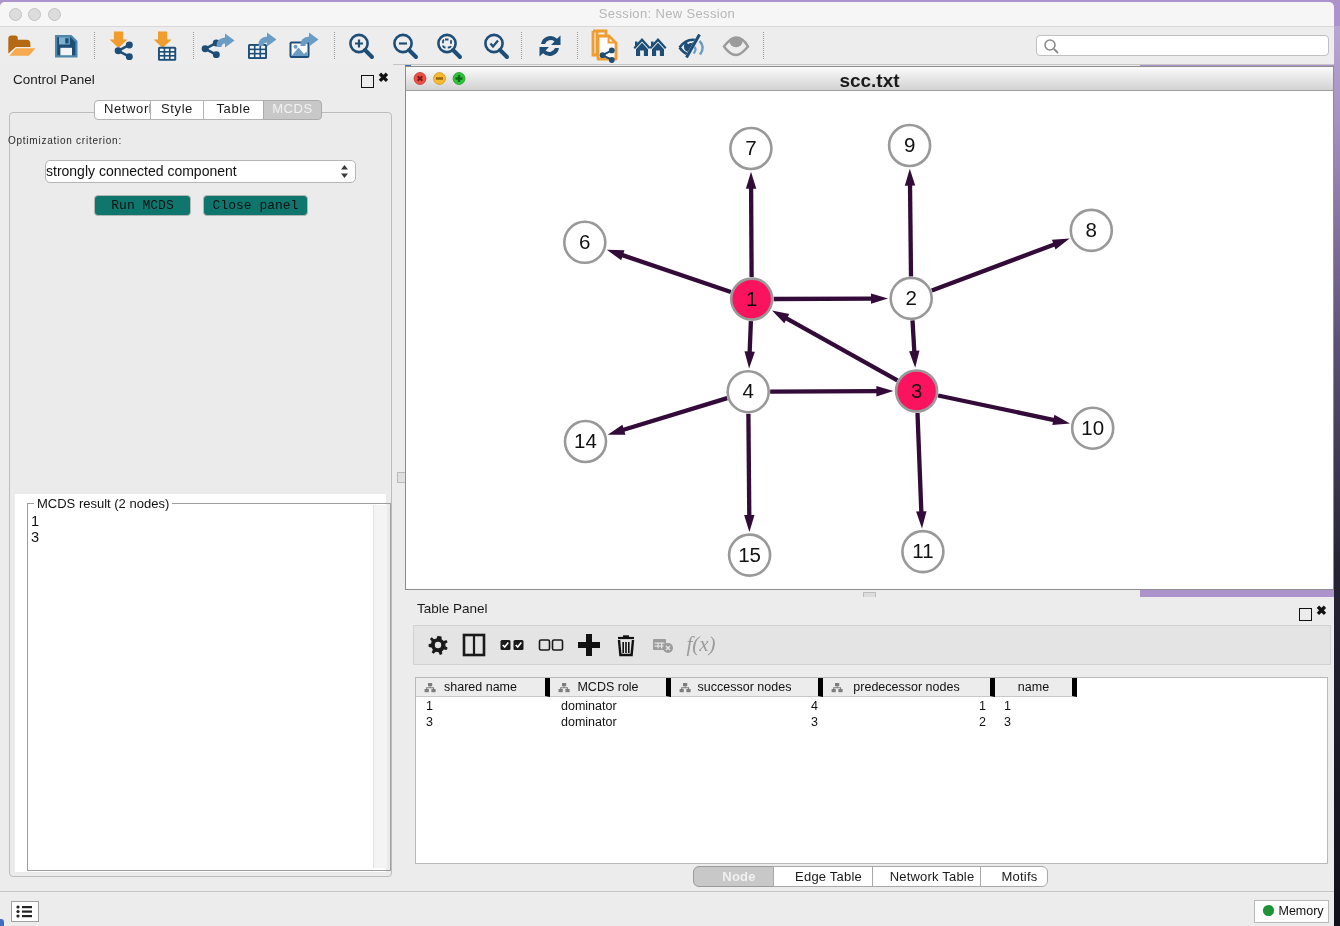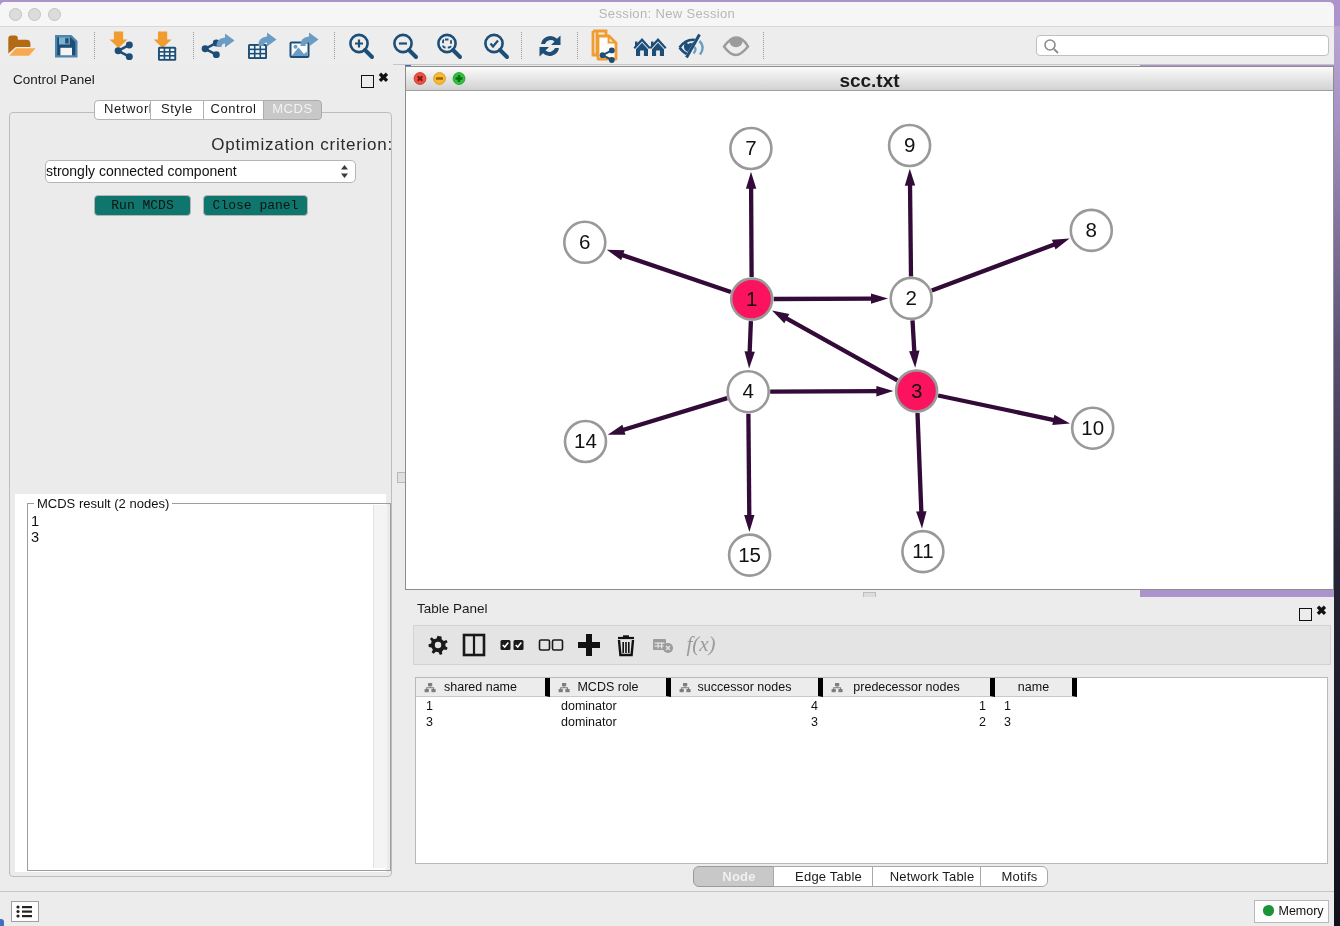--- a/index.html
+++ b/index.html
@@ -25,22 +25,22 @@
 #cpanel{left:0;top:62px;width:393px;height:827px;background:#ececec;}
 #cp-title{position:absolute;left:13px;top:8px;font-size:13.5px;color:#1a1a1a;}
 .hdr-float{position:absolute;top:11px;width:11px;height:11px;
   border:1.6px solid #111;background:transparent;}
 .hdr-x{position:absolute;top:6px;font-size:13px;font-weight:bold;color:#111;}
 .tab{position:absolute;top:36px;height:20px;background:#fff;
   border:1px solid #b3b3b3;box-sizing:border-box;font-size:13px;letter-spacing:0.6px;
   text-align:center;color:#1a1a1a;line-height:15px;}
 #tabpane{position:absolute;left:9px;top:48px;width:383px;height:765px;box-sizing:border-box;
   border:1px solid #bdbdbd;border-radius:4px;background:#ebebeb;}
-#optlabel{position:absolute;left:8px;top:71px;width:385px;text-align:right;
-  font-size:17px;letter-spacing:0.75px;color:#2a2a2a;}
+#optlabel{position:absolute;left:8px;top:71px;width:385px;text-align:left;
+  font-size:10px;letter-spacing:0.75px;color:#2a2a2a;}
 #combo{position:absolute;left:45px;top:96px;width:309px;height:21px;
   background:#fff;border:1px solid #b5b5b5;border-radius:5px;
   font-size:14px;color:#111;line-height:20px;}
 .btn{position:absolute;top:131px;height:19px;background:#0f766e;
   border:1px solid #b5b5b5;border-radius:4px;font-size:13px;color:#111;
   text-align:center;line-height:19px;font-family:Liberation Mono, monospace;}
 #resultwrap{position:absolute;left:15px;top:430px;width:371px;height:378px;
   background:#fff;}
 #resultbox{position:absolute;left:12px;top:9px;width:362px;height:366px;
   border:1px solid #9d9d9d;}
@@ -244,21 +244,21 @@
         </svg>
       </div>
   </div>
   <div class="abs" id="cpanel">
     <div id="cp-title">Control Panel</div>
     <div class="hdr-float" style="left:361px;"></div>
     <div class="hdr-x" style="left:378px;">✖</div>
     <div id="tabpane"></div>
     <div class="tab" style="left:94px;width:72px;border-radius:4px 0 0 4px;">Network</div>
     <div class="tab" style="left:150px;width:54px;">Style</div>
-    <div class="tab" style="left:203px;width:61px;">Control</div>
+    <div class="tab" style="left:203px;width:61px;">Table</div>
     <div class="tab" style="left:263px;width:59px;border-radius:0 4px 4px 0;background:#c8c8c8;color:#f2f2f2;border-color:#ababab;">MCDS</div>
     <div id="optlabel">Optimization criterion:</div>
     <div id="combo"><span style="text-align:right;">strongly connected component</span>
       <svg width="9" height="13" style="position:absolute;right:6px;top:4px;">
         <path d="M4.5 0 L8 4.5 H1 Z M4.5 13 L1 8.5 H8 Z" fill="#3a3a3a"></path>
       </svg>
     </div>
     <div class="btn" style="left:94px;width:95px;">Run MCDS</div>
     <div class="btn" style="left:203px;width:103px;">Close panel</div>
     <div id="resultwrap">

